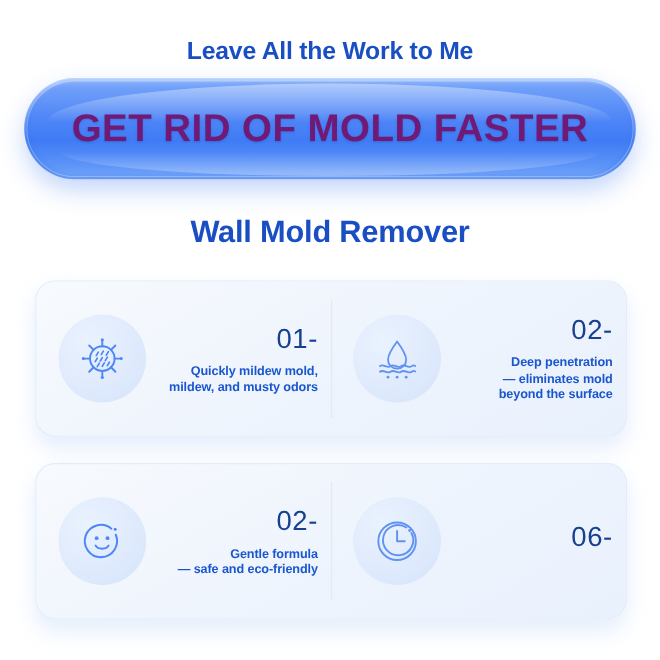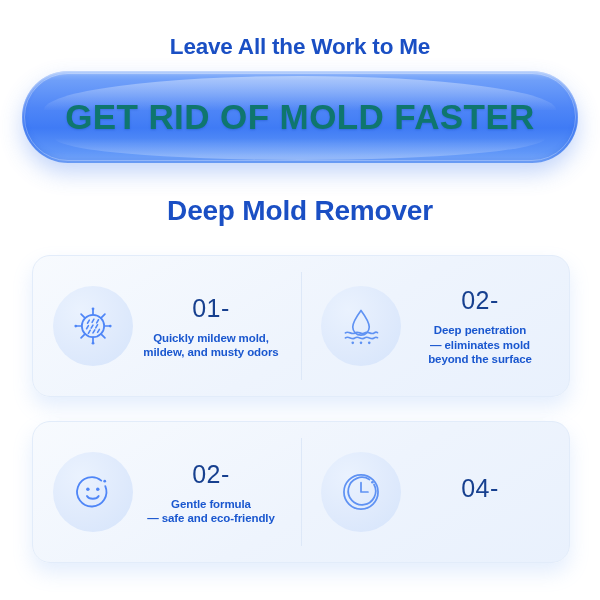--- a/index.html
+++ b/index.html
@@ -96,21 +96,21 @@
   }
   .pill-text {
     position: absolute;
     inset: 0;
     display: flex;
     align-items: center;
     justify-content: center;
     font-size: 35px;
     font-weight: 700;
     letter-spacing: 0.4px;
-    color: #0f766e;
+    color: #701a75;
     text-shadow: 0 1px 2px rgba(20,70,190,0.35);
     white-space: nowrap;
   }
 
   
   .subtitle {
     position: absolute;
     top: 168px;
     left: 0;
     width: 600px;
@@ -170,21 +170,21 @@
   .icon-bubble svg {
     width: 44px;
     height: 44px;
     display: block;
   }
 
   .cell-text {
     flex: 1 1 auto;
     padding-left: 6px;
     padding-right: 2px;
-    text-align: center;
+    text-align: right;
   }
   .num {
     font-size: 25px;
     font-weight: 400;
     color: #17408f;
     letter-spacing: 0.5px;
     line-height: 30px;
     margin-bottom: 8px;
   }
   .desc {
@@ -209,21 +209,21 @@
 
   <div class="headline">Leave All the Work to Me</div>
 
   <div class="pill-wrap">
     <div class="pill">
       <div class="pill-rim"></div>
     </div>
     <div class="pill-text">GET RID OF MOLD FASTER</div>
   </div>
 
-  <div class="subtitle">Deep Mold Remover</div>
+  <div class="subtitle">Wall Mold Remover</div>
 
   <div class="card card-row-1">
 
     <div class="cell cell-01">
       <div class="icon-bubble">
         <span>
           <svg viewBox="0 0 48 48" fill="none" stroke="#4f86f7" stroke-width="1.9" stroke-linecap="round" stroke-linejoin="round">
             <circle cx="24" cy="24" r="12.2"></circle>
             <line x1="24" y1="11.8" x2="24" y2="5.6"></line>
             <line x1="24" y1="36.2" x2="24" y2="42.4"></line>
@@ -307,19 +307,19 @@
         <span>
           <svg viewBox="0 0 48 48" fill="none" stroke="#5f92f3" stroke-width="1.9" stroke-linecap="round" stroke-linejoin="round">
             <circle cx="24" cy="24" r="18.6"></circle>
             <path d="M38.2 15.8 A15.0 15.0 0 1 1 33.2 10.4"></path>
             <path d="M24 13.8 L24 24 L31.6 24"></path>
             <circle cx="36.4" cy="13.4" r="1.4" fill="#5f92f3" stroke="none"></circle>
           </svg>
         </span>
       </div>
       <div class="cell-text">
-        <div class="num">04-</div>
+        <div class="num">06-</div>
       </div>
     </div>
 
   </div>
 
 </div>
 
 </body></html>

